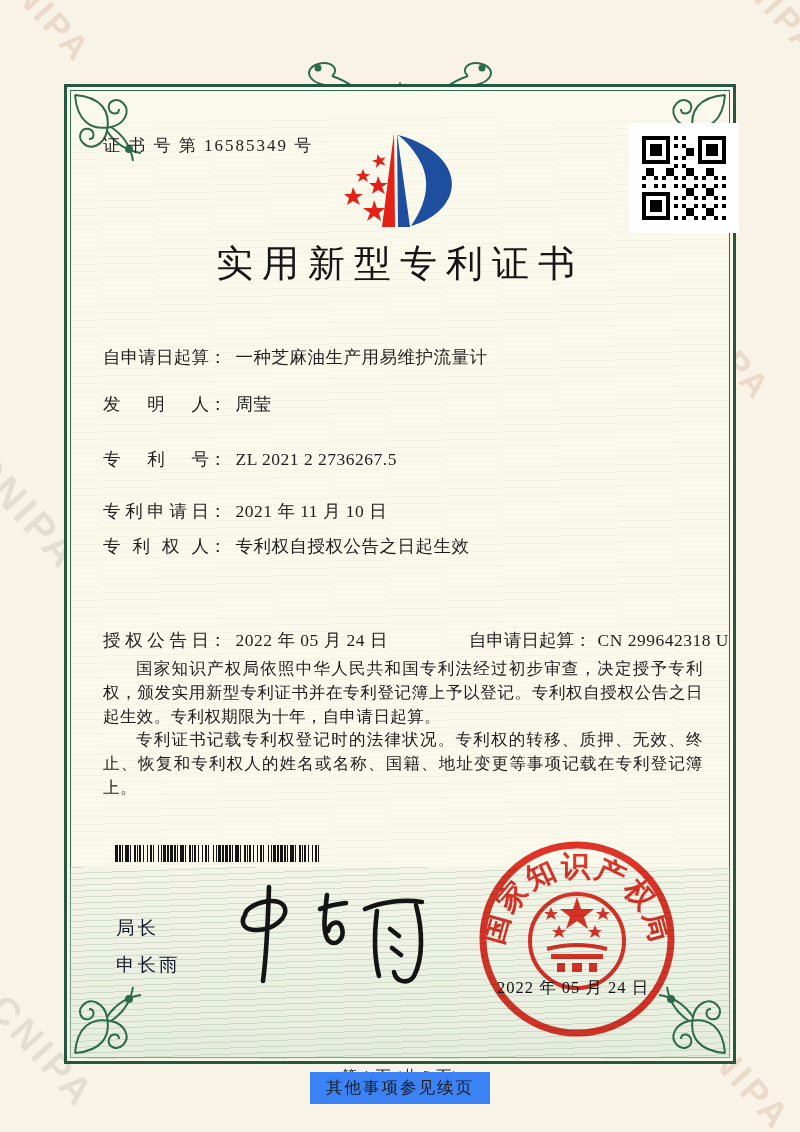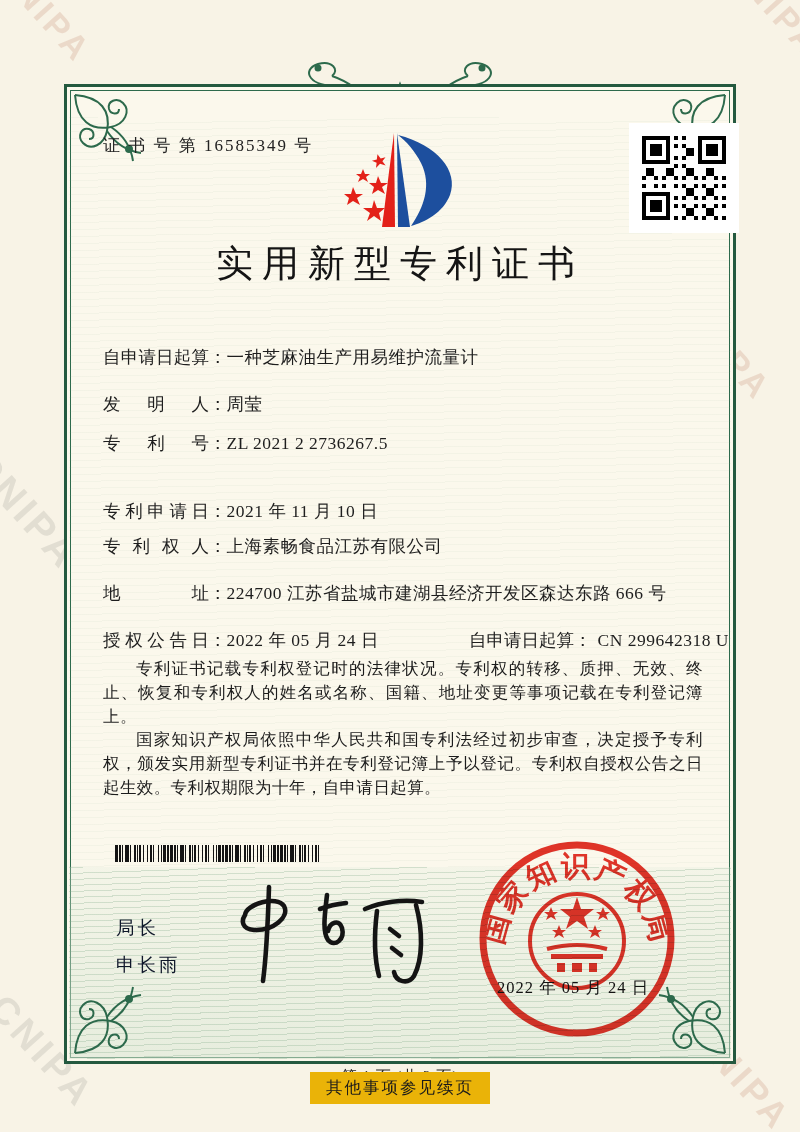--- a/index.html
+++ b/index.html
@@ -67,21 +67,21 @@
   .field-line{
     position:absolute;left:36px;width:610px;
     font-size:17.5px;color:#1e1e1e;white-space:nowrap;
   }
   .flabel{
     display:inline-block;width:106px;
     text-align:justify;text-align-last:justify;
     vertical-align:bottom;
   }
   .fcolon{display:inline-block;}
-  .fvalue{letter-spacing:0.5px;}
+  .fvalue{margin-left:9px;letter-spacing:0.5px;}
   .field-extra{position:absolute;left:366px;top:0;}
   .field-extra .fvalue{margin-left:6px;}
   
   .body-text{
     position:absolute;left:36px;top:570px;width:600px;
     font-size:16.5px;line-height:23.8px;color:#1c1c1c;
     text-align:justify;letter-spacing:0.4px;
   }
   .body-text p{margin:0;text-indent:2em;}
   
@@ -95,21 +95,21 @@
     font-size:16.5px;color:#121212;letter-spacing:1px;white-space:nowrap;
   }
   .page-num{
     position:absolute;left:0;top:980px;width:100%;
     text-align:center;font-size:15px;color:#222;letter-spacing:1px;
   }
   .note{
     position:absolute;left:0;top:1072px;width:100%;text-align:center;
   }
   .note span{
-    display:inline-block;background:#eab308;padding:5px 16px;
+    display:inline-block;background:#3b82f6;padding:5px 16px;
     font-size:16.5px;letter-spacing:2px;color:#1a1a1a;
   }
   
   .ornament-top{position:absolute;left:240px;top:56px;pointer-events:none;}
   .corner{position:absolute;width:84px;height:84px;pointer-events:none;}
   .corner.tl{left:4px;top:4px;}
   .corner.tr{right:4px;top:4px;transform:scaleX(-1);}
   .corner.bl{left:4px;bottom:4px;transform:scaleY(-1);}
   .corner.br{right:4px;bottom:4px;transform:scale(-1,-1);}
 </style>
@@ -292,42 +292,39 @@
     </div>
 
     <div class="title">实用新型专利证书</div>
 
     <div class="field-line" style="top:258px">
       <span class="flabel">自申请日起算</span><span class="fcolon">：</span><span class="fvalue">一种芝麻油生产用易维护流量计</span>
     </div>
     <div class="field-line" style="top:305px">
       <span class="flabel">发明人</span><span class="fcolon">：</span><span class="fvalue">周莹</span>
     </div>
-    <div class="field-line" style="top:344px">
+    <div class="field-line" style="top:360px">
       <span class="flabel">专利号</span><span class="fcolon">：</span><span class="fvalue">ZL 2021 2 2736267.5</span>
     </div>
     <div class="field-line" style="top:412px">
       <span class="flabel">专利申请日</span><span class="fcolon">：</span><span class="fvalue">2021 年 11 月 10 日</span>
     </div>
     <div class="field-line" style="top:447px">
-      <span class="flabel">专利权人</span><span class="fcolon">：</span><span class="fvalue">上海素畅食品江苏有限公司</span>
-    </div>
-    <div class="field-line" style="top:494px">
-      <span class="flabel">地址</span><span class="fcolon">：</span><span class="fvalue">224700 江苏省盐城市建湖县经济开发区森达东路 666 号</span>
+      <span class="flabel">专利权人</span><span class="fcolon">：</span><span class="fvalue">专利权自授权公告之日起生效</span>
     </div>
     <div class="field-line" style="top:541px">
       <span class="flabel">授权公告日</span><span class="fcolon">：</span><span class="fvalue">2022 年 05 月 24 日</span>
       <span class="field-extra">
         <span>自申请日起算</span><span class="fcolon">：</span><span class="fvalue">CN 299642318 U</span>
       </span>
     </div>
 
     <div class="body-text">
+      <p>国家知识产权局依照中华人民共和国专利法经过初步审查，决定授予专利权，颁发实用新型专利证书并在专利登记簿上予以登记。专利权自授权公告之日起生效。专利权期限为十年，自申请日起算。</p>
       <p>专利证书记载专利权登记时的法律状况。专利权的转移、质押、无效、终止、恢复和专利权人的姓名或名称、国籍、地址变更等事项记载在专利登记簿上。</p>
-      <p>国家知识产权局依照中华人民共和国专利法经过初步审查，决定授予专利权，颁发实用新型专利证书并在专利登记簿上予以登记。专利权自授权公告之日起生效。专利权期限为十年，自申请日起算。</p>
     </div>
 
     <svg class="barcode" id="barcode" width="206" height="17" viewBox="0 0 206 17">
         <rect x="0" y="0" width="3" height="17" fill="#141414"></rect>
         <rect x="4" y="0" width="2" height="17" fill="#141414"></rect>
         <rect x="7" y="0" width="1" height="17" fill="#141414"></rect>
         <rect x="10" y="0" width="4" height="17" fill="#141414"></rect>
         <rect x="15" y="0" width="1" height="17" fill="#141414"></rect>
         <rect x="19" y="0" width="2" height="17" fill="#141414"></rect>
         <rect x="22" y="0" width="1" height="17" fill="#141414"></rect>

